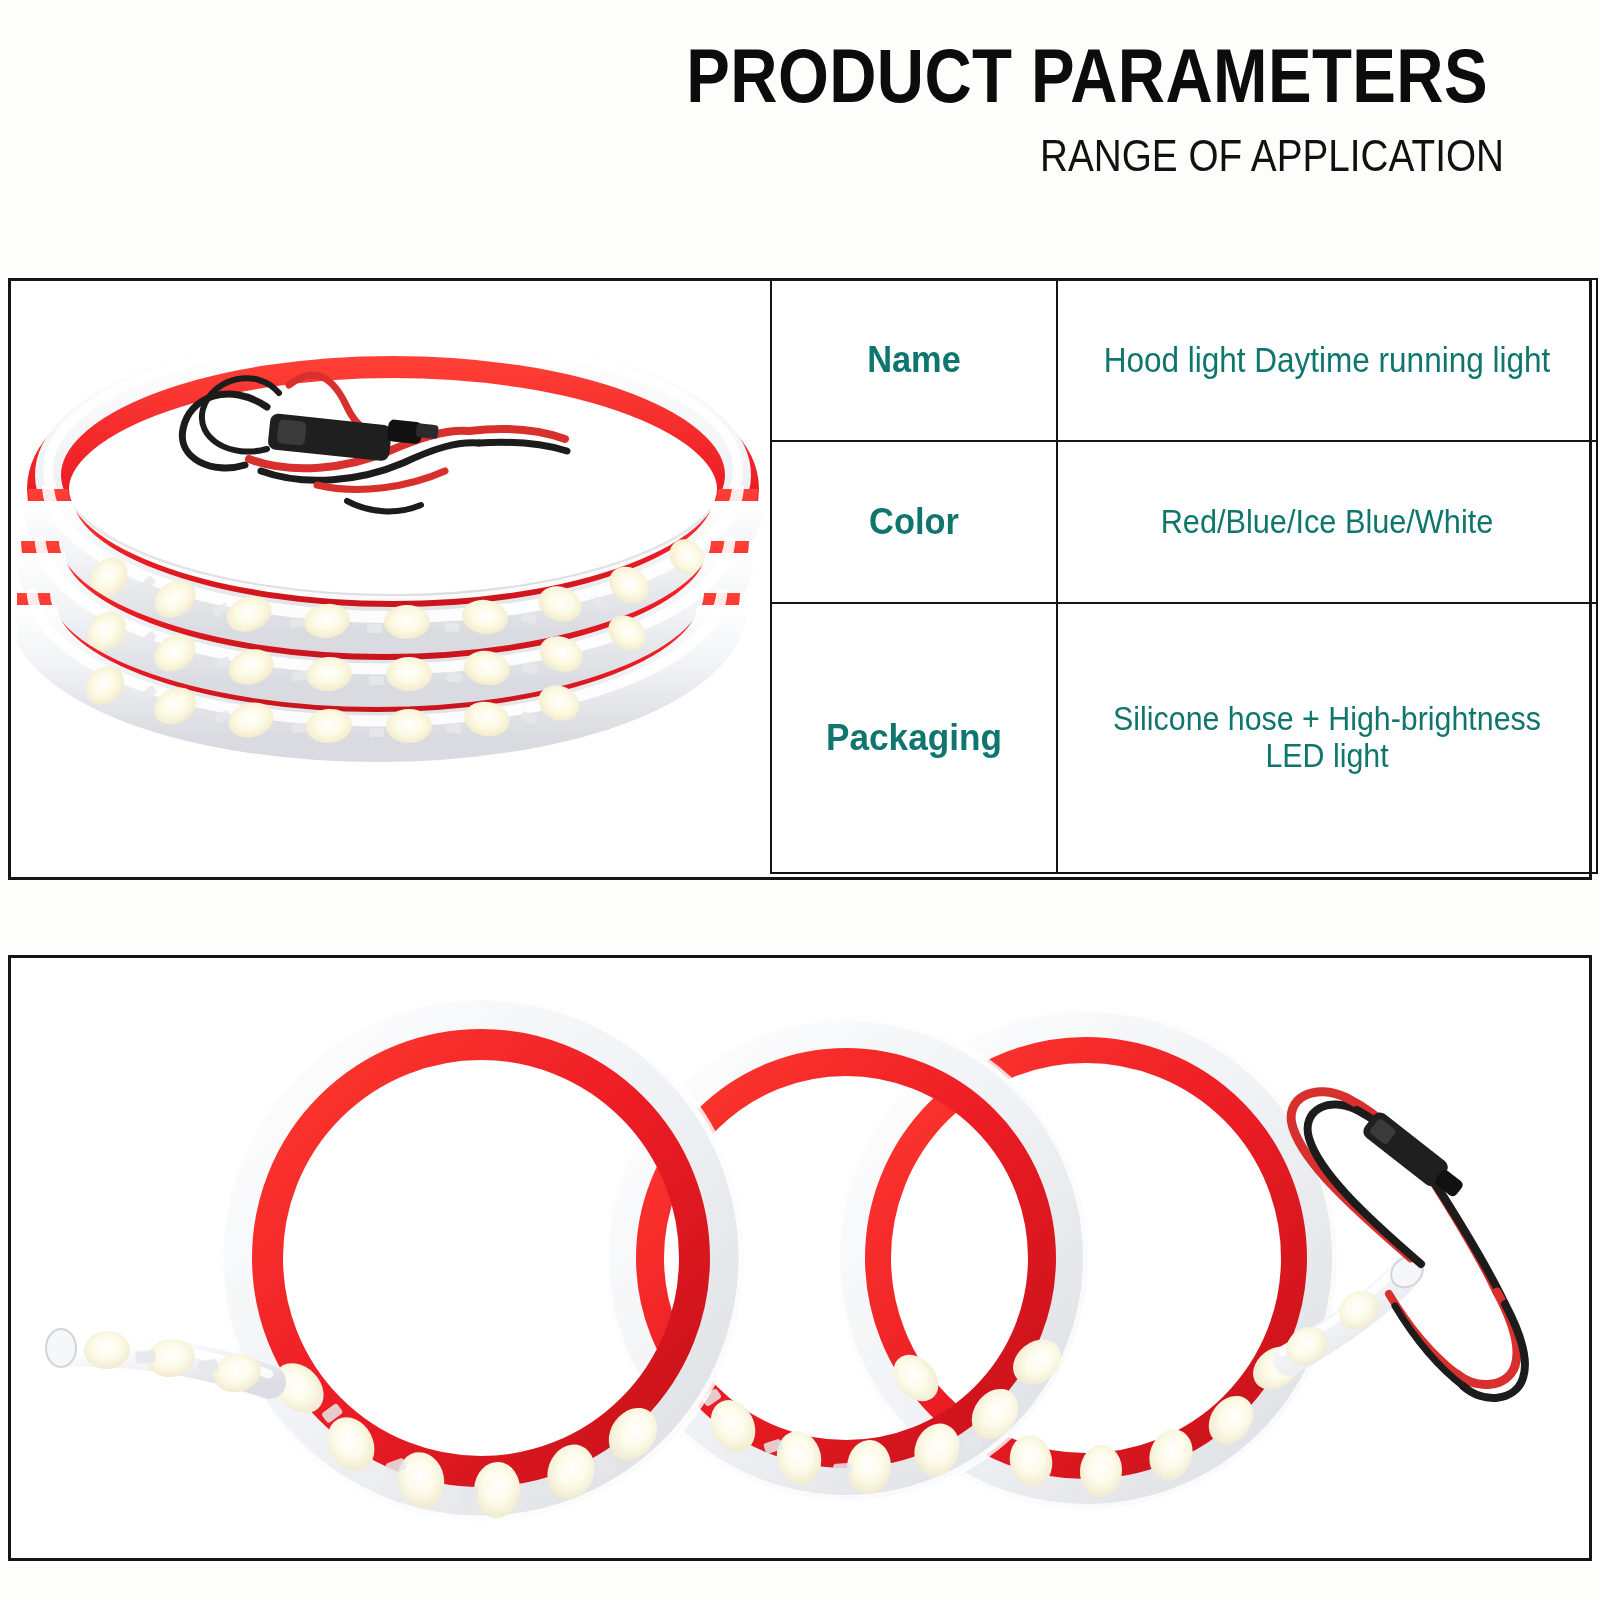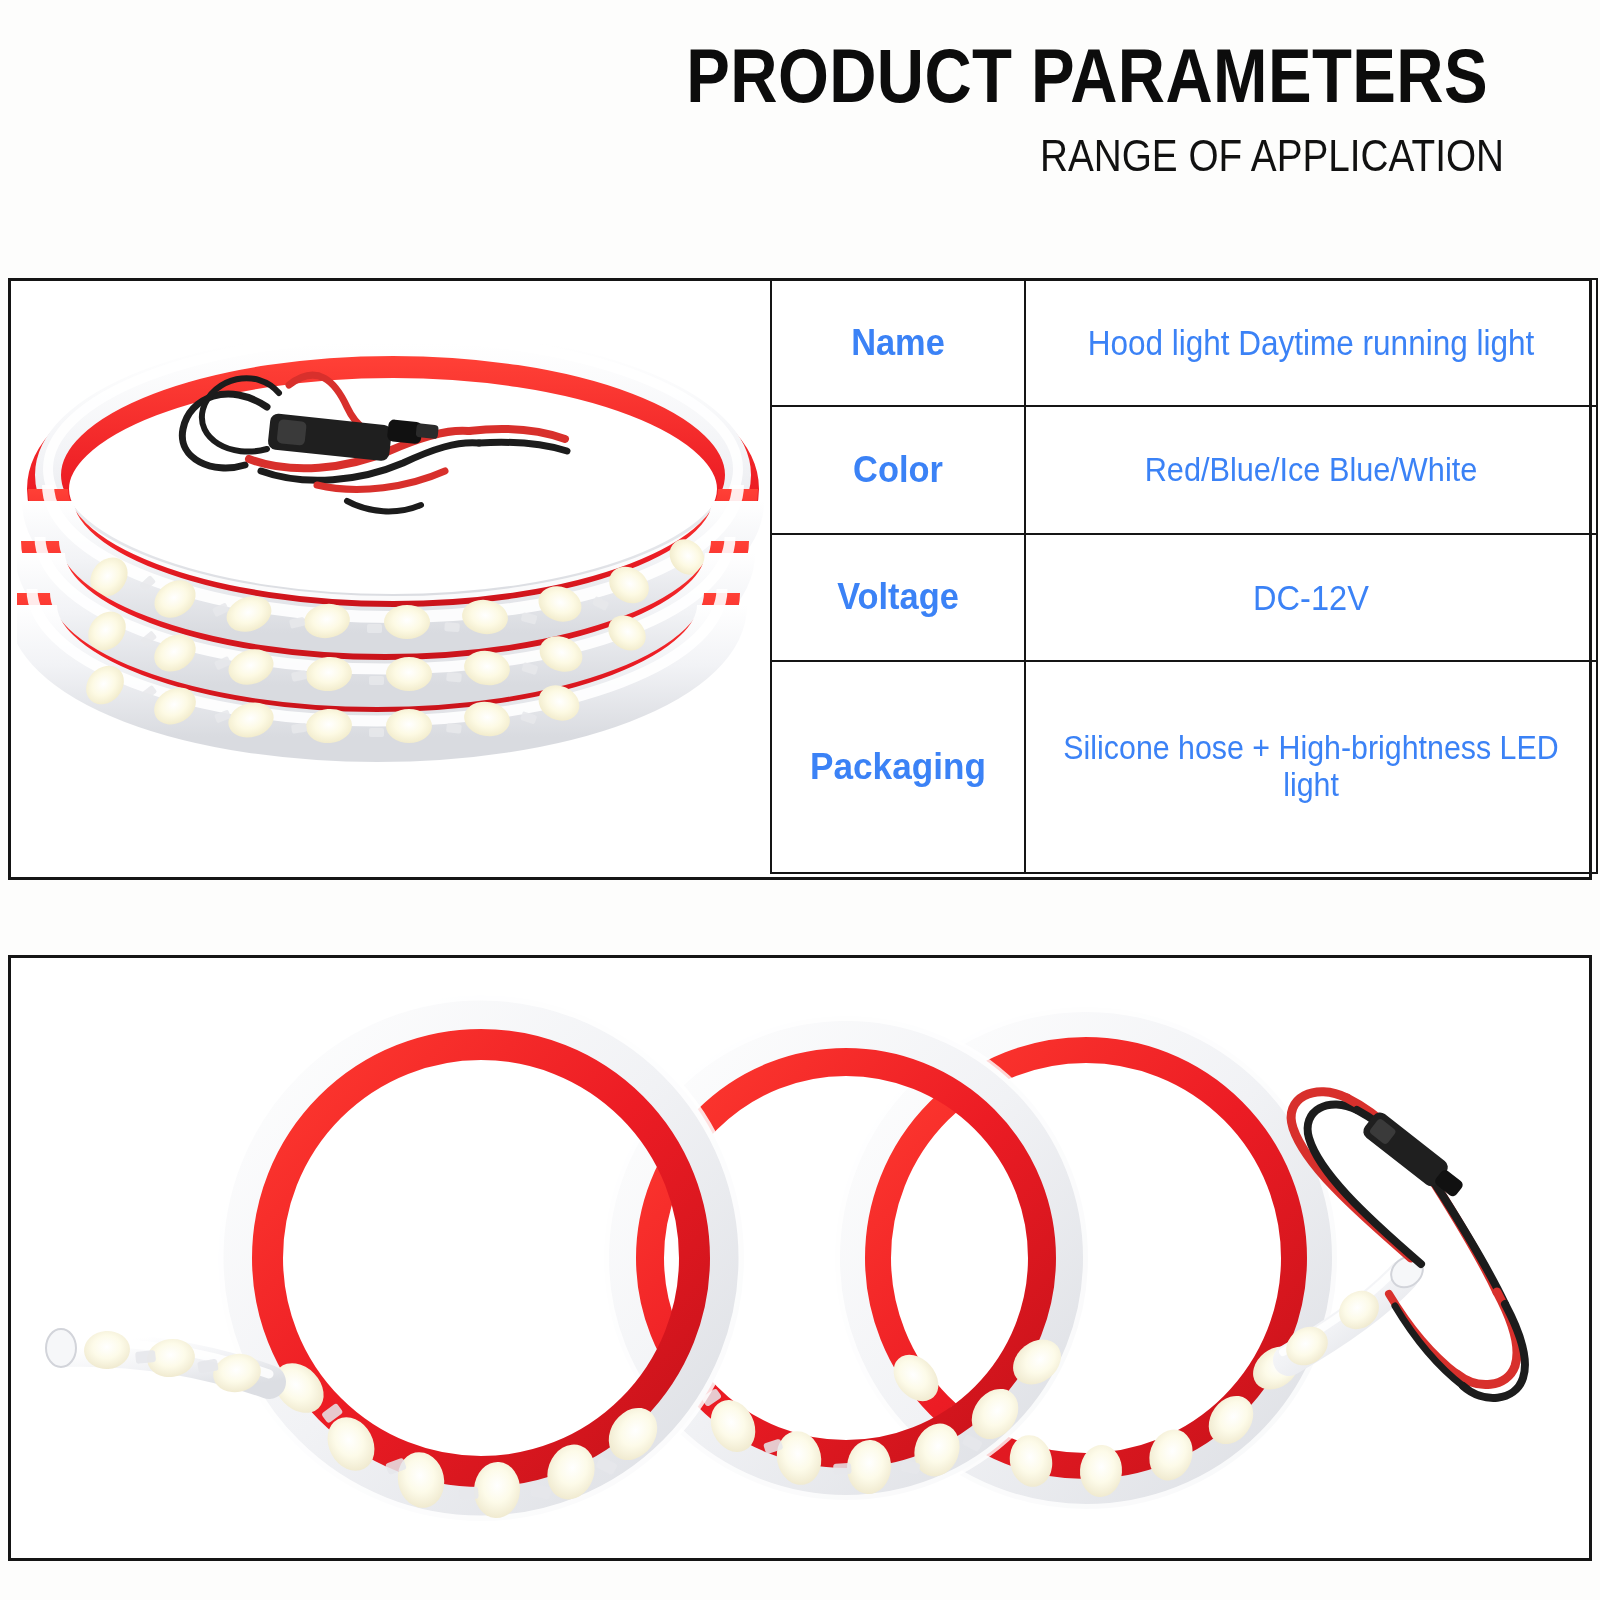--- a/index.html
+++ b/index.html
@@ -71,24 +71,24 @@
     position: absolute;
     left: 759px;      
     top: -3px;
     width: 828px;
     height: 596px;
     border-collapse: collapse;
     table-layout: fixed;
   }
   .spec-table td {
     border: 2.5px solid #151515;
-    padding: 2px 0;
+    padding: 2px 16px;
     text-align: center;
     vertical-align: middle;
-    color: #3b82f6;
+    color: #0f766e;
   }
   .spec-table td.lbl {
     width: 252px;
     font-weight: bold;
     font-size: 37px;
     transform-origin: center;
   }
   .spec-table td.val {
     font-weight: normal;
     font-size: 35px;
@@ -268,28 +268,20 @@
           </td>
       </tr>
       <tr class="r-color">
         <td class="lbl">
             <span class="shrink">Color</span>
           </td>
         <td class="val">
             <span class="shrink">Red/Blue/Ice Blue/White</span>
           </td>
       </tr>
-      <tr class="r-voltage">
-        <td class="lbl">
-            <span class="shrink">Voltage</span>
-          </td>
-        <td class="val">
-            <span class="shrink">DC-12V</span>
-          </td>
-      </tr>
       <tr class="r-pack">
         <td class="lbl">
             <span class="shrink">Packaging</span>
           </td>
         <td class="val">
             <span class="shrink">Silicone hose + High-brightness LED light</span>
           </td>
       </tr>
     </tbody>
   </table>

